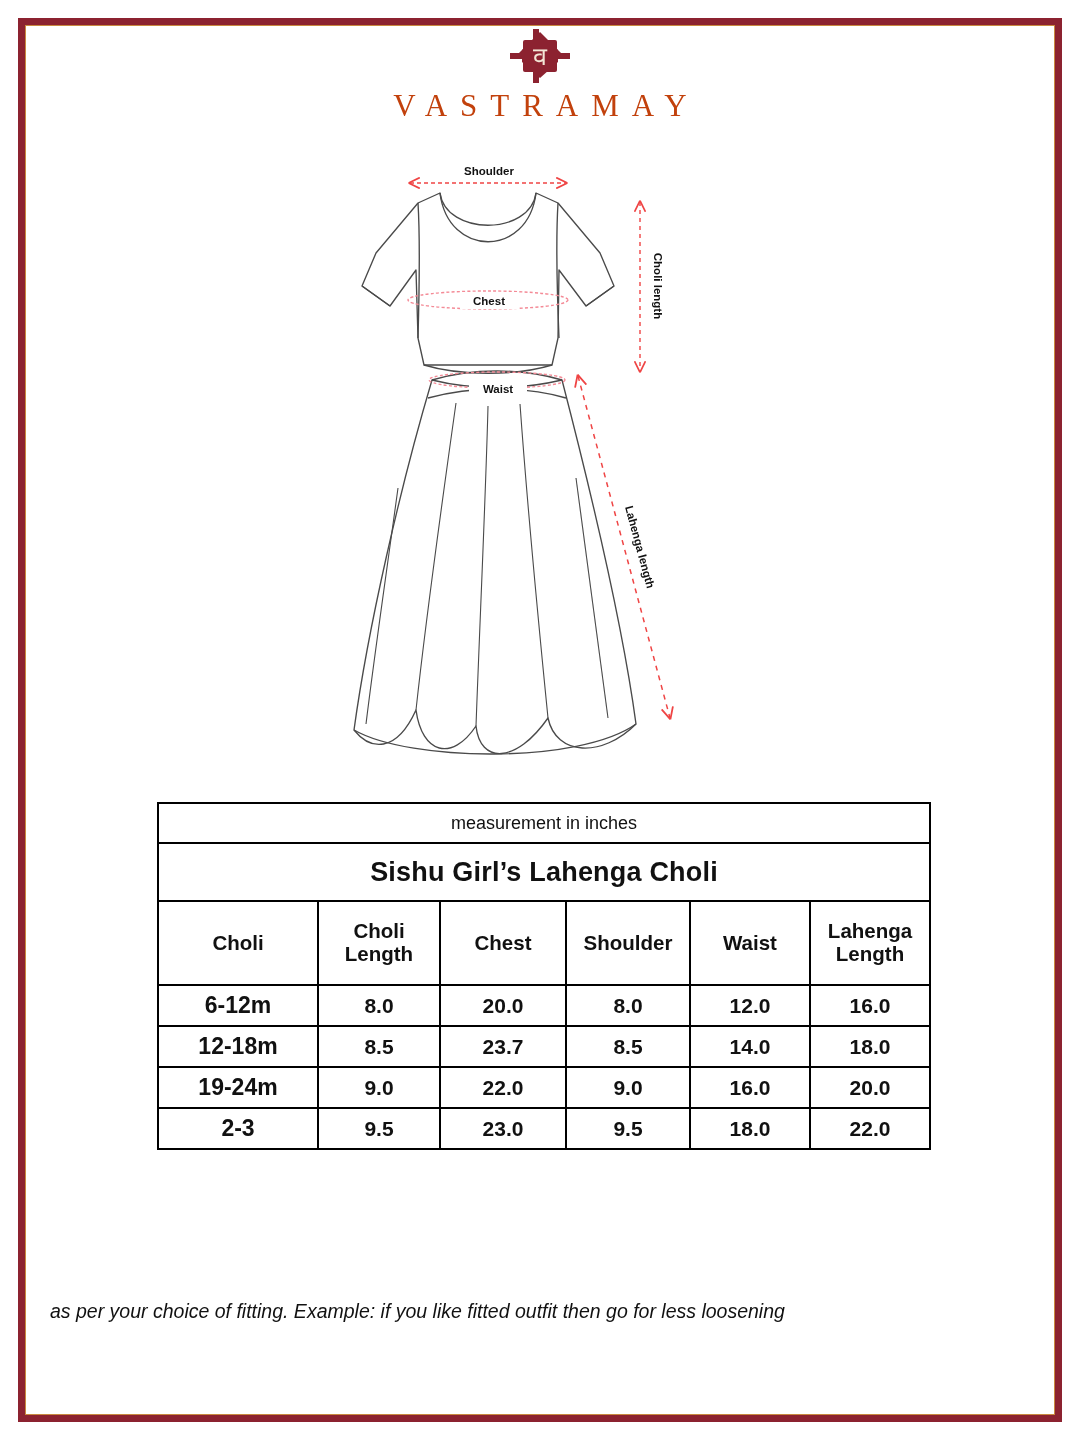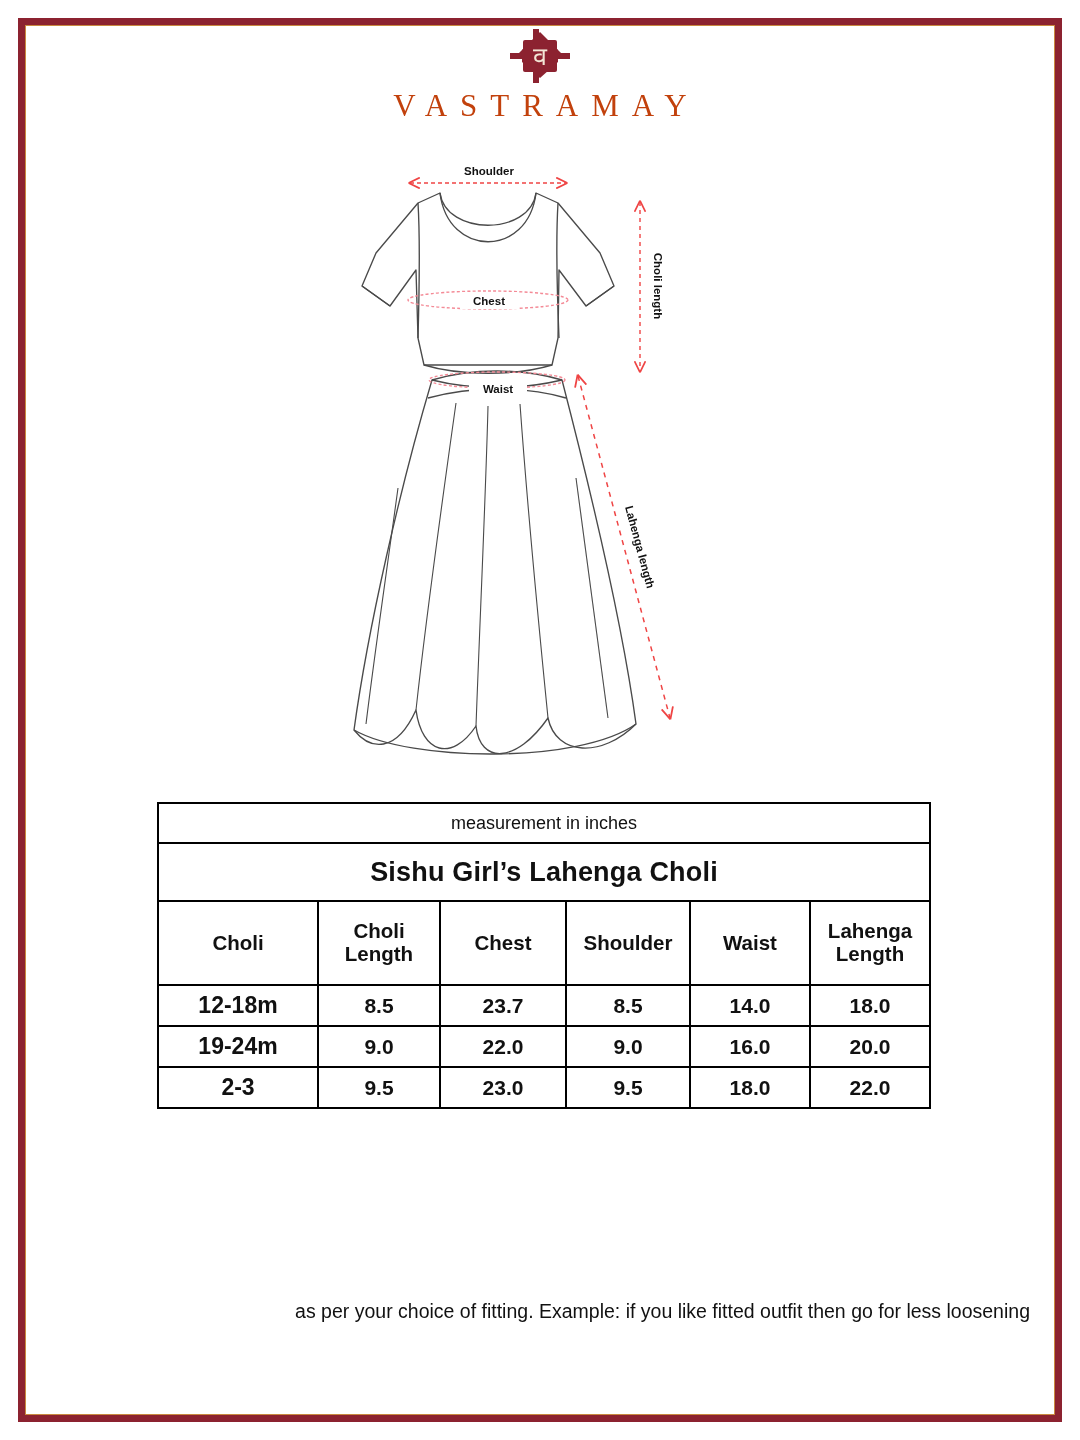--- a/index.html
+++ b/index.html
@@ -124,21 +124,21 @@
     position: absolute;
     left: 50px;
     top: 1296px;
     width: 980px;
     font-size: 19.5px;
     line-height: 1.58;
     color: #111;
     text-align: center;
   }
   #note .note-line-1 { display: block; text-align: left; }
-  #note .note-line-2 { display: block; text-align: right; }
+  #note .note-line-2 { display: block; text-align: left; font-style: italic; }
 
   .dim-label {
     font-size: 11.5px;
     font-weight: bold;
     fill: #111;
     font-family: "Liberation Sans", sans-serif;
   }
 </style>
 </head>
 <body>
@@ -260,20 +260,28 @@
         </tr>
         <tr>
           <th class="col-head">Choli</th>
           <th class="col-head">Choli Length</th>
           <th class="col-head">Chest</th>
           <th class="col-head">Shoulder</th>
           <th class="col-head">Waist</th>
           <th class="col-head">Lahenga Length</th>
         </tr>
         <tr>
+          <td class="size-cell">6-12m</td>
+          <td class="val-cell">8.0</td>
+          <td class="val-cell">20.0</td>
+          <td class="val-cell">8.0</td>
+          <td class="val-cell">12.0</td>
+          <td class="val-cell">16.0</td>
+        </tr>
+        <tr>
           <td class="size-cell">12-18m</td>
           <td class="val-cell">8.5</td>
           <td class="val-cell">23.7</td>
           <td class="val-cell">8.5</td>
           <td class="val-cell">14.0</td>
           <td class="val-cell">18.0</td>
         </tr>
         <tr>
           <td class="size-cell">19-24m</td>
           <td class="val-cell">9.0</td>

